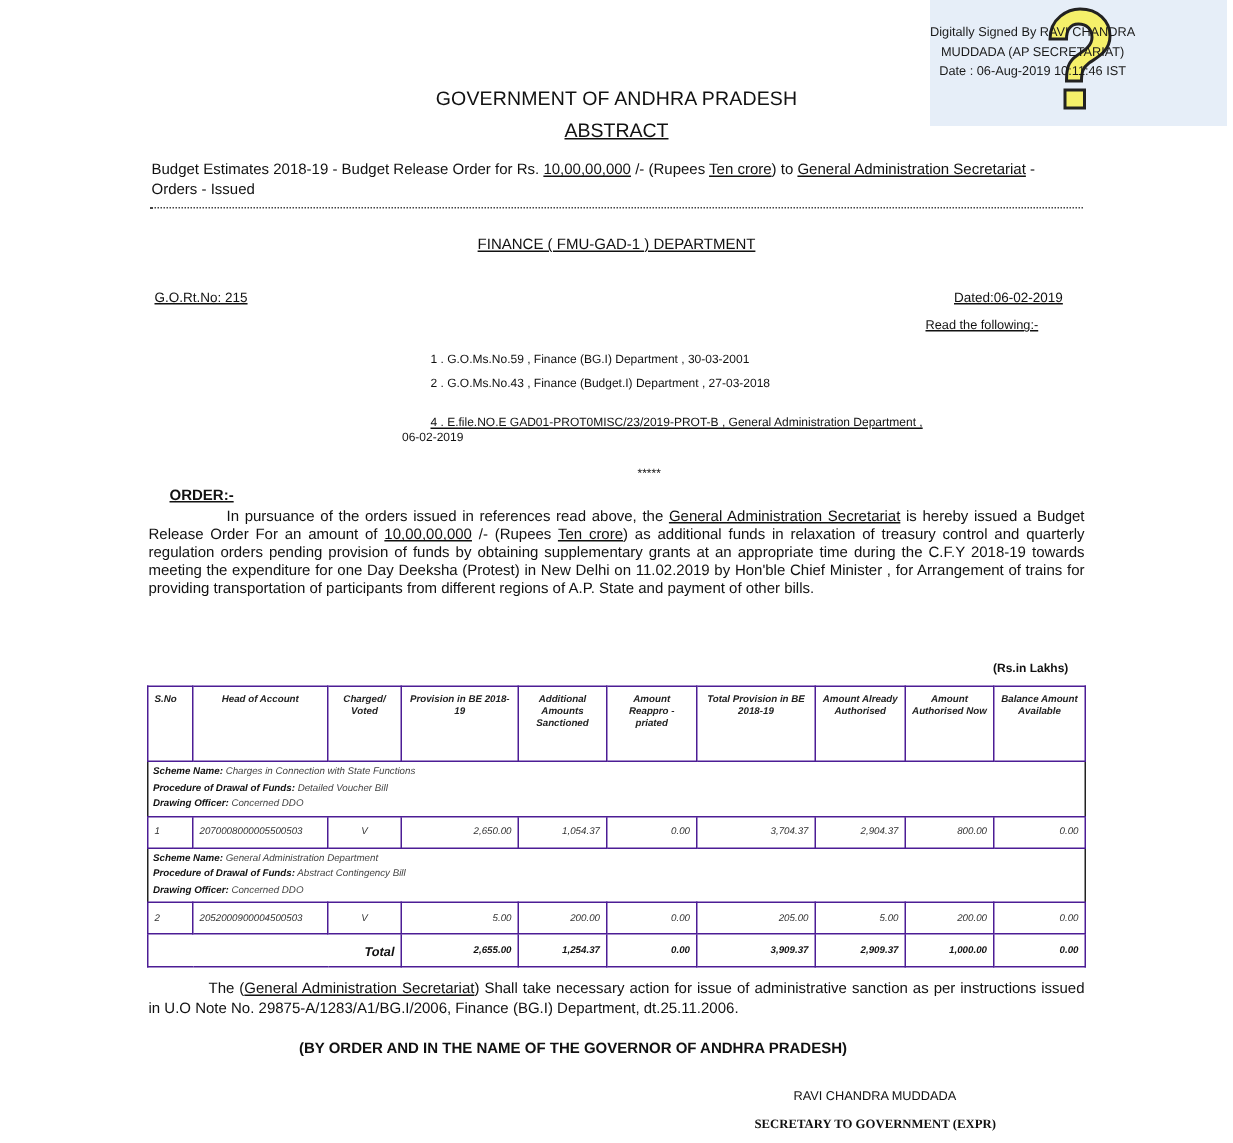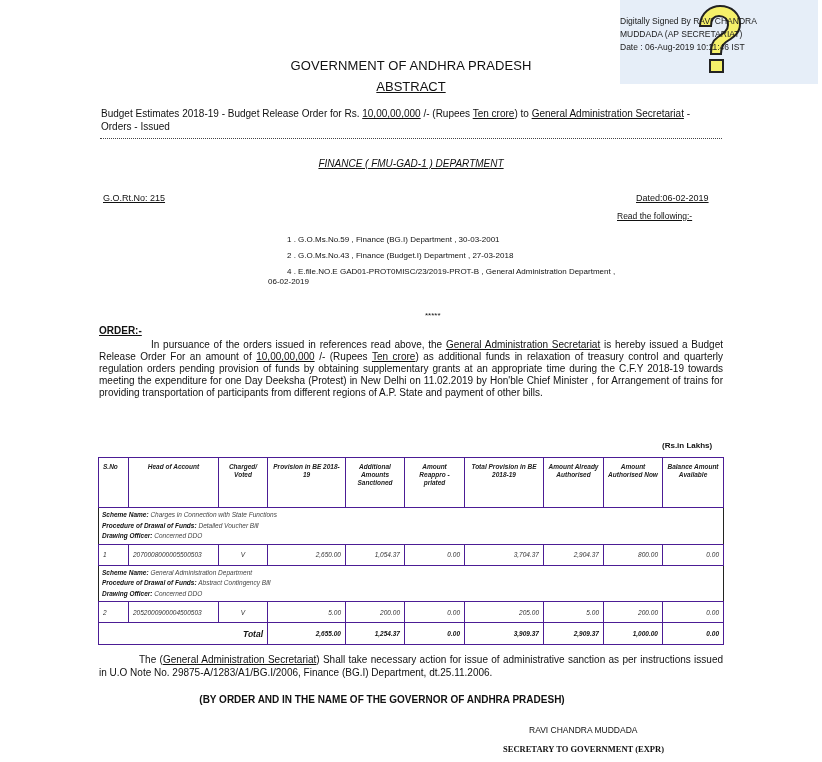--- a/index.html
+++ b/index.html
@@ -5,38 +5,38 @@
     html, body { margin: 0; padding: 0; background: #ffffff; }
     body {
       width: 822px; height: 762px; position: relative; overflow: hidden;
       font-family: "Liberation Sans", sans-serif; color: #111;
     }
     .abs { position: absolute; }
     .sig-box {
       left: 620px; top: 0; width: 198px; height: 84px;
       background: #e6eef8;
     }
-    .sig-text { left: 620px; top: 15px; font-size: 8.5px; line-height: 13px; color: #1a1a1a; }
+    .sig-text { left: 620px; top: 15px; font-size: 8.5px; line-height: 13px; color: #1a1a1a; text-align: center; }
     .sig-q { left: 690px; top: 4px; width: 52px; height: 74px; }
     .gov-title { left: 0; width: 860px; top: 58px; text-align: center; font-size: 13px; font-weight: normal; letter-spacing: 0.1px; }
     .abstract { left: 0; width: 860px; top: 79px; text-align: center; font-size: 13px; text-decoration: underline; }
     .subject { left: 101px; top: 107px; width: 600px; font-size: 10px; line-height: 13px; }
     .u { text-decoration: underline; }
     .dash { left: 100px; top: 138px; width: 622px; height: 0; border-top: 1.5px dotted #444; }
-    .dept { left: 0; width: 822px; top: 158px; text-align: center; font-size: 10px; font-weight: normal; font-style: italic; }
+    .dept { left: 0; width: 822px; top: 158px; text-align: center; font-size: 10px; font-weight: normal; }
     .dept span { text-decoration: underline; }
     .gorno { left: 103px; top: 193px; font-size: 9px; text-decoration: underline; }
     .dated { left: 620px; top: 193px; font-size: 9px; text-decoration: underline; padding-left: 16px; }
     .readf { left: 617px; top: 211px; font-size: 8.5px; text-decoration: underline; }
     .refs { left: 268px; top: 232px; font-size: 8px; line-height: 16px; width: 430px; }
     .refs div { padding-left: 19px; }
-    .refs .r4 { padding-left: 19px; line-height: 10px; margin-top: 3px; }
+    .refs .r4 { padding-left: 19px; line-height: 10px; margin-top: 13px; text-decoration: underline; }
     .refs .r4b { padding-left: 0; line-height: 10px; }
     .stars { left: 425px; top: 311px; font-size: 8px; }
-    .order-h { left: 99px; top: 325px; font-size: 10px; font-weight: bold; text-decoration: underline; }
+    .order-h { left: 113px; top: 325px; font-size: 10px; font-weight: bold; text-decoration: underline; }
     .order-body { left: 99px; top: 339px; width: 624px; font-size: 10px; line-height: 12px; text-align: justify; }
     .order-body .indent { display: inline-block; width: 52px; }
     .rs-lakhs { left: 662px; top: 441px; font-size: 8px; font-weight: bold; }
     table.budget {
       position: absolute; left: 98px; top: 457px; width: 625px;
       border-collapse: collapse; font-size: 6.5px; table-layout: fixed;
     }
     table.budget th, table.budget td { border: 1px solid #4c1d95; padding: 2px 4px; font-style: italic; }
     table.budget th { font-weight: bold; text-align: center; vertical-align: top; height: 42px; padding-top: 5px; line-height: 8px; color: #222; }
     table.budget th.sno { text-align: left; }

